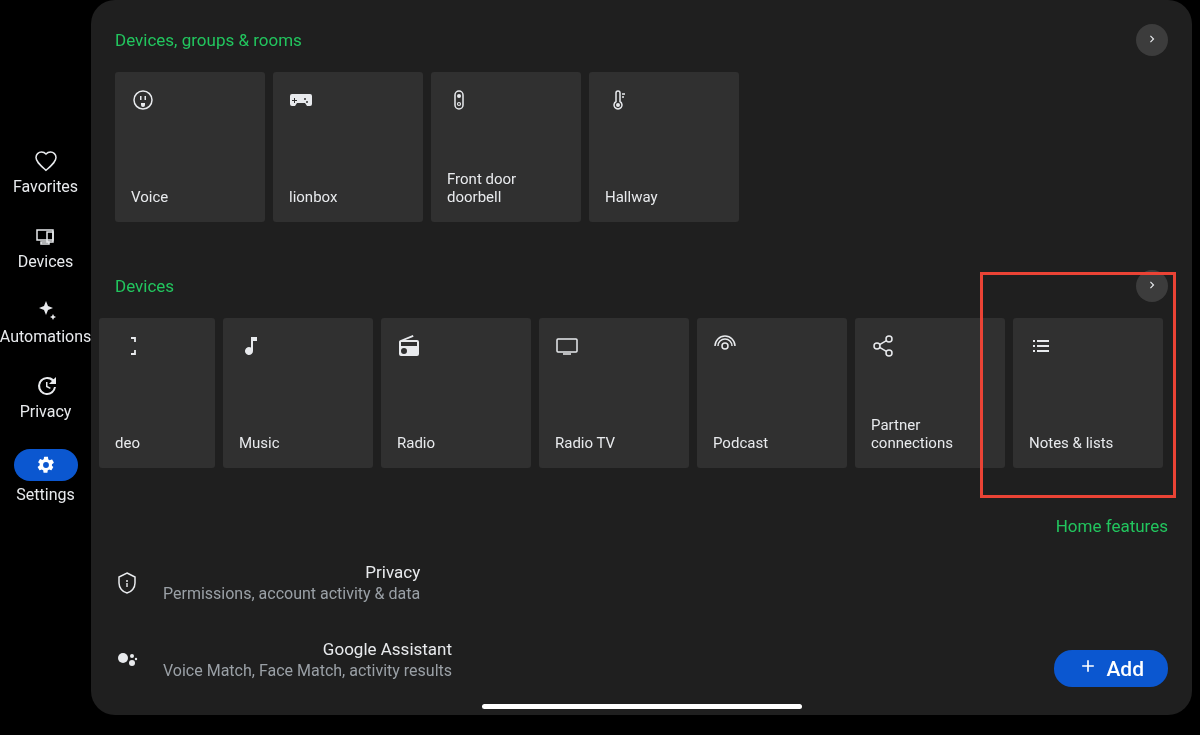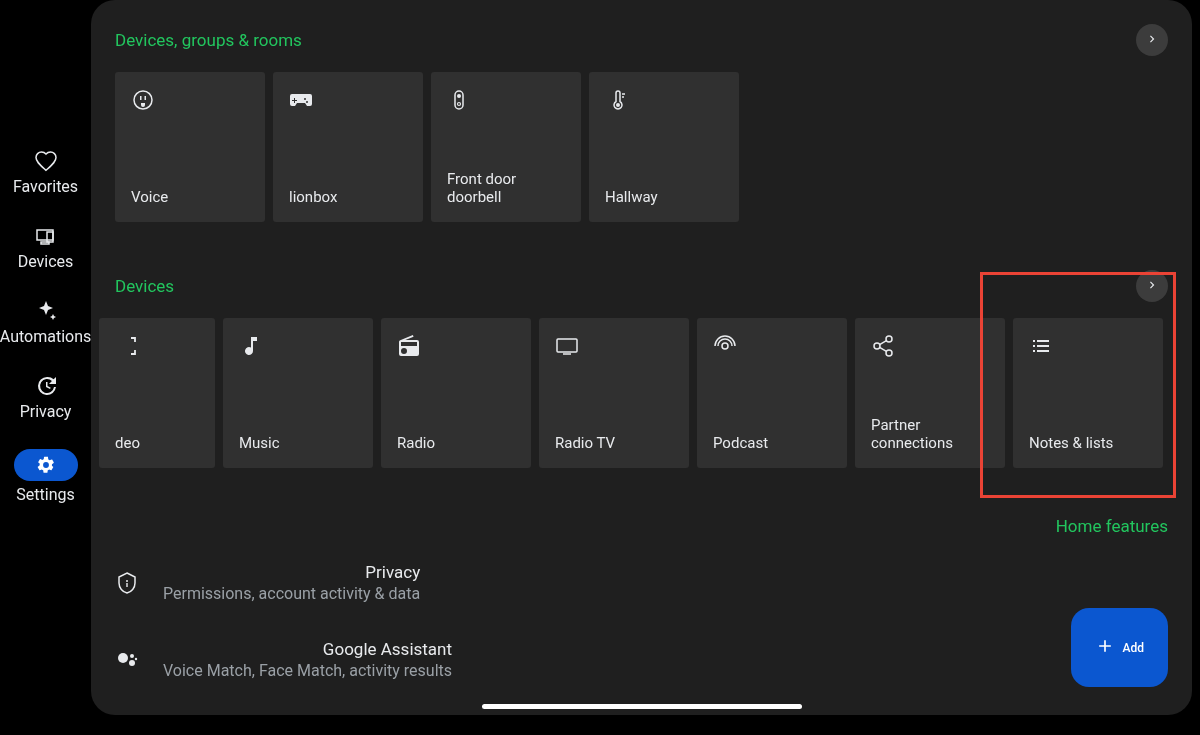--- a/index.html
+++ b/index.html
@@ -154,24 +154,24 @@
   }
   .fab {
     position: absolute;
     right: 24px;
     bottom: 28px;
     background: #0b57d0;
     color: #fff;
     display: flex;
     align-items: center;
     gap: 8px;
-    padding: 28px 24px;
+    padding: 6px 24px;
     border-radius: 18px;
     cursor: pointer;
-    font-size: 12px;
+    font-size: 21px;
     font-weight: 500;
   }
   .home-indicator {
     position: absolute;
     bottom: 6px;
     left: 50%;
     transform: translateX(-50%);
     width: 320px;
     height: 5px;
     background: #fff;

